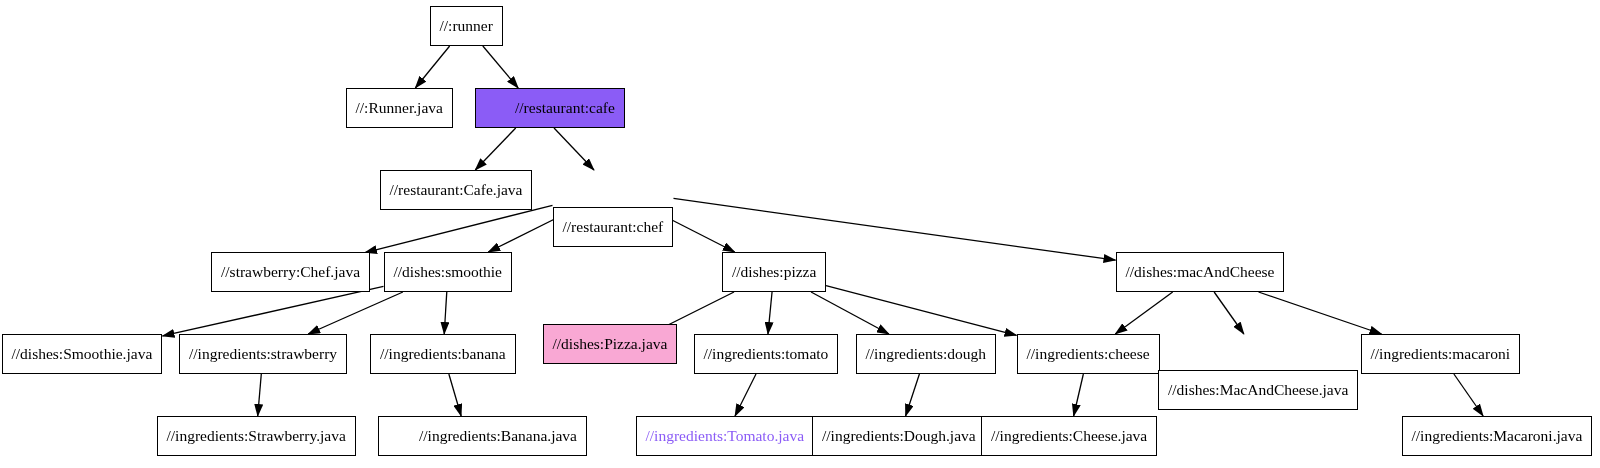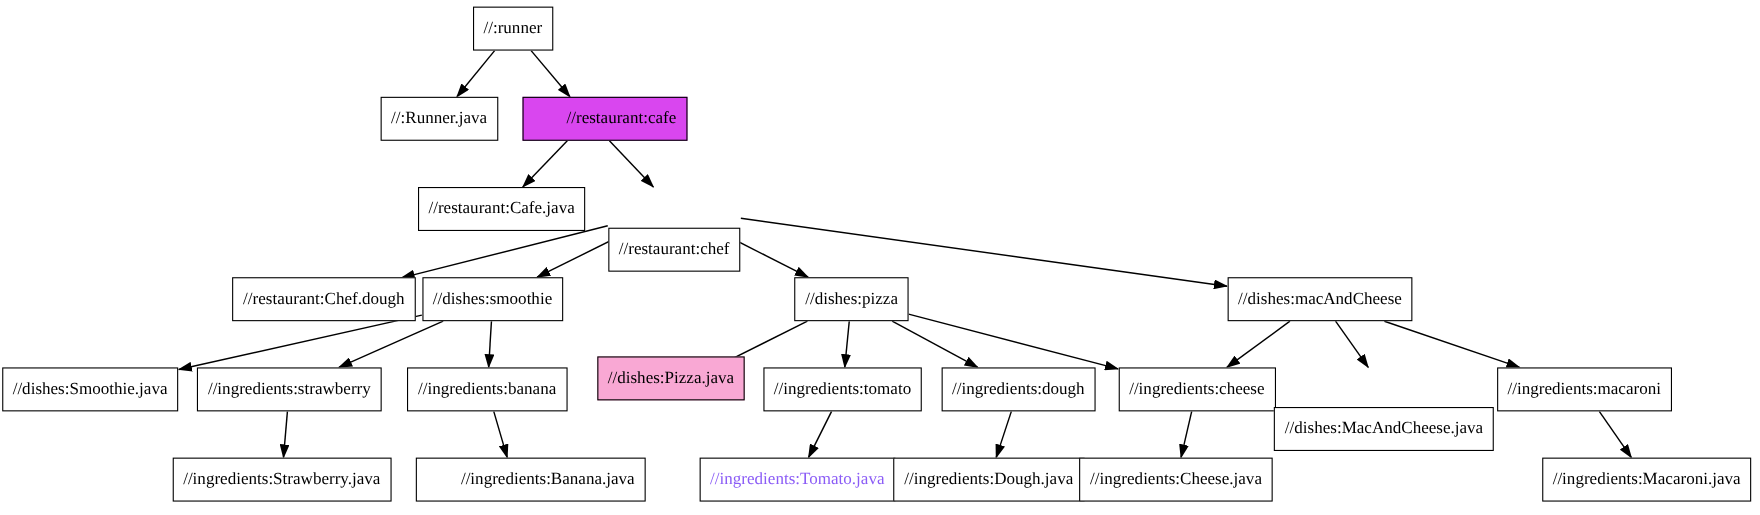--- a/index.html
+++ b/index.html
@@ -67,24 +67,24 @@
       <line x1="261.2926829268293" y1="374" x2="257.7073170731707" y2="416" stroke="#000000" stroke-width="1.3" marker-end="url(#arrowhead)"></line>
       <line x1="448.8536585365854" y1="374" x2="461.1463414634146" y2="416" stroke="#000000" stroke-width="1.3" marker-end="url(#arrowhead)"></line>
       <line x1="756" y1="374" x2="735" y2="416" stroke="#000000" stroke-width="1.3" marker-end="url(#arrowhead)"></line>
       <line x1="919.4146341463414" y1="374" x2="905.5853658536586" y2="416" stroke="#000000" stroke-width="1.3" marker-end="url(#arrowhead)"></line>
       <line x1="1083.3658536585365" y1="374" x2="1073.6341463414635" y2="416" stroke="#000000" stroke-width="1.3" marker-end="url(#arrowhead)"></line>
       <line x1="1453.9024390243903" y1="374" x2="1483.0975609756097" y2="416" stroke="#000000" stroke-width="1.3" marker-end="url(#arrowhead)"></line>
     </svg>
   <div id="nodes">
       <div class="node" style="top: 6px; left: 429.5px; background: rgb(255, 255, 255); border-color: rgb(0, 0, 0); color: rgb(0, 0, 0);">//:runner</div>
       <div class="node" style="top: 88px; left: 345.5px; background: rgb(255, 255, 255); border-color: rgb(0, 0, 0); color: rgb(0, 0, 0);">//:Runner.java</div>
-      <div class="node" style="top: 88px; left: 475px; background: #d946ef; border-color: rgb(0, 0, 0); color: rgb(0, 0, 0); padding-left: 39px;">//restaurant:cafe</div>
+      <div class="node" style="top: 88px; left: 475px; background: #8b5cf6; border-color: rgb(0, 0, 0); color: rgb(0, 0, 0); padding-left: 39px;">//restaurant:cafe</div>
       <div class="node" style="top: 170px; left: 379.5px; background: rgb(255, 255, 255); border-color: rgb(0, 0, 0); color: rgb(0, 0, 0);">//restaurant:Cafe.java</div>
       <div class="node" style="top: 170px; left: 552.5px; background: rgb(255, 255, 255); border-color: rgb(0, 0, 0); color: rgb(0, 0, 0); margin-top: 37px;">//restaurant:chef</div>
-      <div class="node" style="top: 252px; left: 211px; background: rgb(255, 255, 255); border-color: rgb(0, 0, 0); color: rgb(0, 0, 0);">//restaurant:Chef.dough</div>
+      <div class="node" style="top: 252px; left: 211px; background: rgb(255, 255, 255); border-color: rgb(0, 0, 0); color: rgb(0, 0, 0);">//strawberry:Chef.java</div>
       <div class="node" style="top: 252px; left: 383.5px; background: rgb(255, 255, 255); border-color: rgb(0, 0, 0); color: rgb(0, 0, 0);">//dishes:smoothie</div>
       <div class="node" style="top: 252px; left: 722px; background: rgb(255, 255, 255); border-color: rgb(0, 0, 0); color: rgb(0, 0, 0); text-align: right;">//dishes:pizza</div>
       <div class="node" style="top: 252px; left: 1115.5px; background: rgb(255, 255, 255); border-color: rgb(0, 0, 0); color: rgb(0, 0, 0);">//dishes:macAndCheese</div>
       <div class="node" style="top: 334px; left: 1.5px; background: rgb(255, 255, 255); border-color: rgb(0, 0, 0); color: rgb(0, 0, 0);">//dishes:Smoothie.java</div>
       <div class="node" style="top: 334px; left: 179px; background: rgb(255, 255, 255); border-color: rgb(0, 0, 0); color: rgb(0, 0, 0);">//ingredients:strawberry</div>
       <div class="node" style="top: 334px; left: 370px; background: rgb(255, 255, 255); border-color: rgb(0, 0, 0); color: rgb(0, 0, 0);">//ingredients:banana</div>
       <div class="node" style="top: 324px; left: 542.5px; background: #f9a8d4; border-color: rgb(0, 0, 0); color: rgb(0, 0, 0);">//dishes:Pizza.java</div>
       <div class="node" style="top: 334px; left: 693.5px; background: rgb(255, 255, 255); border-color: rgb(0, 0, 0); color: rgb(0, 0, 0);">//ingredients:tomato</div>
       <div class="node" style="top: 334px; left: 855.5px; background: rgb(255, 255, 255); border-color: rgb(0, 0, 0); color: rgb(0, 0, 0);">//ingredients:dough</div>
       <div class="node" style="top: 334px; left: 1016.5px; background: rgb(255, 255, 255); border-color: rgb(0, 0, 0); color: rgb(0, 0, 0);">//ingredients:cheese</div>

